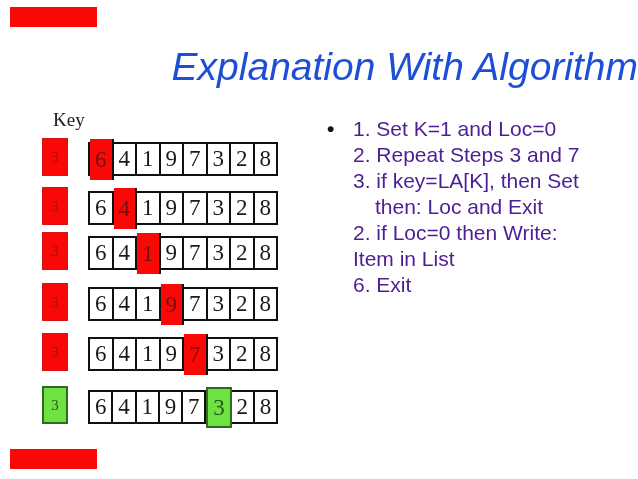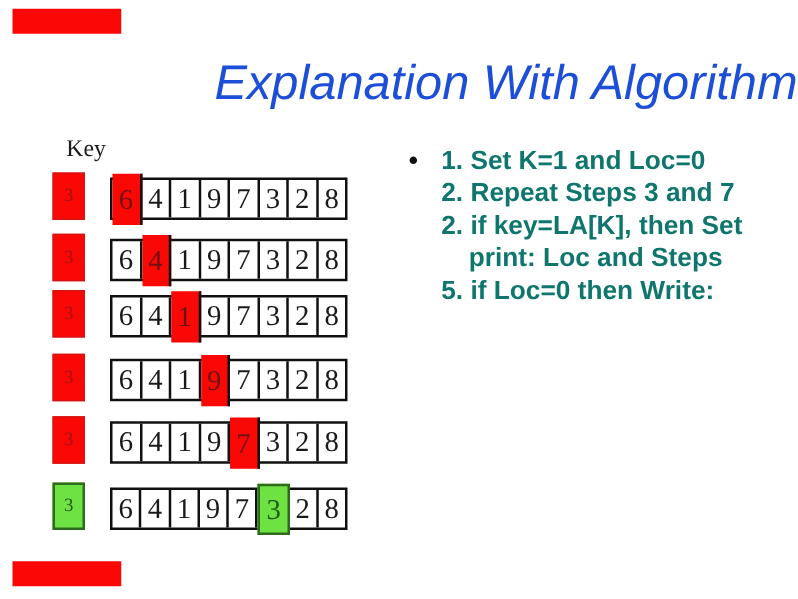--- a/index.html
+++ b/index.html
@@ -50,21 +50,21 @@
   .cell.hl{position:relative;z-index:2;margin-top:-5px;margin-bottom:-6px;}
   .cell.hl-red{background:var(--red,#f90805);border-right:2px solid #101010;}
   .cell.hl-red span{color:#701010;}
   .cell.hl-green{background:var(--green,#6fe243);border:2px solid var(--greenBorder,#2f6b1d);}
   .cell.hl-green span{color:#1f5c17;}
   .algo{position:absolute;left:327px;top:116px;display:flex;align-items:flex-start;}
   .bullet{
     width:26px;flex:0 0 26px;font-weight:700;font-size:21px;line-height:26px;color:#111111;
   }
   .lines .line{
-    font-weight:700;font-size:21px;line-height:26px;color:#0f766e;white-space:nowrap;
+    font-weight:400;font-size:21px;line-height:26px;color:#4c1d95;white-space:nowrap;
   }
   .lines .line.indent{padding-left:22px;}
 </style>
 </head>
 <body>
 
 <div class="slide">
   <div class="accent-bar top"></div>
   <div class="accent-bar bottom"></div>
 
@@ -260,18 +260,20 @@
           </div>
         </div>
       </div>
     </div>
 
   <div class="algo">
     <div class="bullet">•</div>
     <div class="lines">
         <div class="line">1. Set K=1 and Loc=0</div>
         <div class="line">2. Repeat Steps 3 and 7</div>
-        <div class="line">2. if key=LA[K], then Set</div>
-        <div class="line indent">print: Loc and Steps</div>
-        <div class="line">5. if Loc=0 then Write:</div>
+        <div class="line">3. if key=LA[K], then Set</div>
+        <div class="line indent">then: Loc and Exit</div>
+        <div class="line">2. if Loc=0 then Write:</div>
+        <div class="line">Item in List</div>
+        <div class="line">6. Exit</div>
       </div>
   </div>
 </div>
 
 </body></html>

